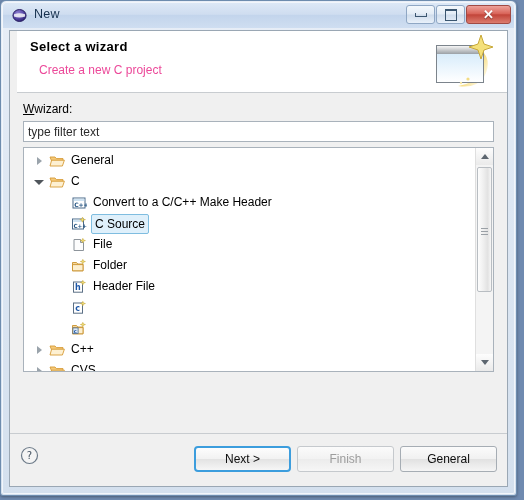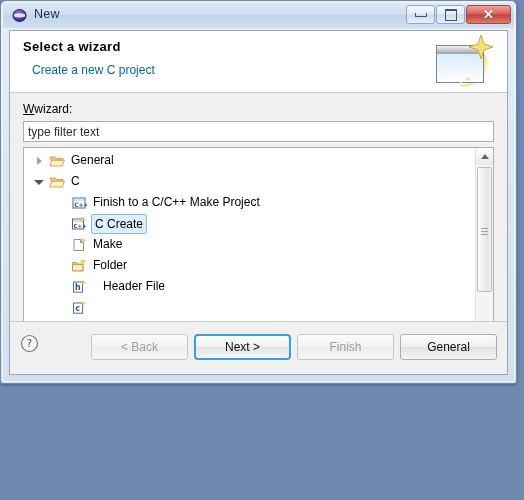--- a/index.html
+++ b/index.html
@@ -8,21 +8,21 @@
     width:524px;height:500px;overflow:hidden;
     background:#6f8ab0;
     font-family:"Liberation Sans", sans-serif;
     font-size:12px;
     color:#000;
     -webkit-font-smoothing:antialiased;
   }
 
   
   .window{
-    position:absolute;left:0;top:0;width:517px;height:384px;
+    position:absolute;left:0;top:0;width:517px;height:496px;
     background:linear-gradient(to bottom,#e8eef7 0%,#dde7f3 40%,#d4e0ee 100%);
     border:1px solid #6d8cae;
     border-radius:6px 6px 3px 3px;
     box-shadow:0 1px 3px rgba(0,0,0,.35);
     box-sizing:border-box;
     overflow:hidden;
   }
   .win-outer-hl{
     position:absolute;left:1px;top:1px;right:1px;bottom:1px;
     border:1px solid #f2f6fb;border-radius:5px 5px 2px 2px;
@@ -65,37 +65,38 @@
   .wbtn.close .glyph{color:#fff;font-size:13px;text-shadow:0 1px 1px rgba(0,0,0,.4);}
   .minbox{width:10px;height:3px;border:1px solid #3b5670;border-top:none;background:transparent;}
   .maxbox{width:10px;height:9px;border:1px solid #3b5670;border-top-width:2px;background:transparent;}
 
   
   .client{
     position:absolute;left:8px;top:29px;right:8px;bottom:8px;
     background:#f0f0f0;
     border:1px solid #9aa7b4;
     box-sizing:border-box;
+    padding-left:7px;
   }
 
   
   .banner{
     position:relative;height:61px;
     background:#ffffff;
     border-bottom:1px solid #c8ccd0;
     overflow:hidden;
   }
   .banner-title{
     position:absolute;left:13px;top:8px;
     font-size:13px;font-weight:bold;color:#000;
     letter-spacing:.3px;
   }
   .banner-sub{
     position:absolute;left:22px;top:32px;
-    font-size:12px;color:#0369a1;
+    font-size:12px;color:#ec4899;
   }
   .banner-art{
     position:absolute;right:9px;top:2px;width:66px;height:58px;
   }
 
   
   .body{position:relative;padding:0;}
   .lbl-wizards{
     position:absolute;left:13px;top:9px;font-size:12px;color:#000;
   }
@@ -317,44 +318,44 @@
           </div>
 
           <div class="trow">
             <span class="ticon" style="left:47px">
               <svg width="16" height="16" viewBox="0 0 16 16">
                   <rect x="2" y="3" width="12" height="10" fill="#fff" stroke="#4a6a8a" stroke-width="1"></rect>
                   <rect x="2.8" y="3.8" width="10.4" height="2.2" fill="#cfe3f2"></rect>
                   <text x="3.2" y="11.6" font-family="DejaVu Sans, sans-serif" font-size="6" fill="#1d4f7f" font-weight="bold">C++</text>
                 </svg>
             </span>
-            <span class="tlabel" style="left:67px">Finish to a C/C++ Make Project</span>
+            <span class="tlabel" style="left:67px">Convert to a C/C++ Make Header</span>
           </div>
 
           <div class="trow sel">
             <span class="ticon" style="left:47px">
               <svg width="16" height="16" viewBox="0 0 16 16">
                   <rect x="1.5" y="3" width="11" height="10" fill="#fff" stroke="#4a6a8a" stroke-width="1"></rect>
                   <rect x="2.3" y="3.8" width="9.4" height="2.2" fill="#cfe3f2"></rect>
                   <text x="2.4" y="11.6" font-family="DejaVu Sans, sans-serif" font-size="5.6" fill="#1d4f7f" font-weight="bold">C++</text>
                   <path d="M11.5 1.2 L12.4 3.2 L14.4 3.6 L12.4 4.3 L11.5 6.2 L10.8 4.3 L8.8 3.6 L10.8 3.2 Z" fill="#f4e07a" stroke="#c8a93a" stroke-width=".6"></path>
                 </svg>
             </span>
-            <span class="tlabel" style="left:67px">C Create</span>
+            <span class="tlabel" style="left:67px">C Source</span>
           </div>
 
           <div class="trow">
             <span class="ticon" style="left:47px">
               <svg width="16" height="16" viewBox="0 0 16 16">
                   <path d="M3 2.5 H9.5 L12.5 5.5 V13.5 H3 Z" fill="#fdfdfd" stroke="#8d949b" stroke-width="1"></path>
                   <path d="M9.5 2.5 V5.5 H12.5" fill="#e4e7ea" stroke="#8d949b" stroke-width="1"></path>
                   <path d="M11.8 1.4 L12.6 3.1 L14.4 3.5 L12.6 4.1 L11.8 5.8 L11.2 4.1 L9.4 3.5 L11.2 3.1 Z" fill="#f4e07a" stroke="#c8a93a" stroke-width=".6"></path>
                 </svg>
             </span>
-            <span class="tlabel" style="left:67px">Make</span>
+            <span class="tlabel" style="left:67px">File</span>
           </div>
 
           <div class="trow">
             <span class="ticon" style="left:47px">
               <svg width="16" height="16" viewBox="0 0 16 16">
                   <path d="M1.5 4.5 H5.5 L6.8 6 H12 V12.8 H1.5 Z" fill="#f7d79a" stroke="#c9932f" stroke-width=".9"></path>
                   <path d="M1.5 6.6 H12 V12.8 H1.5 Z" fill="#fcefd0" stroke="#c9932f" stroke-width=".9"></path>
                   <path d="M11.8 1.4 L12.6 3.1 L14.4 3.5 L12.6 4.1 L11.8 5.8 L11.2 4.1 L9.4 3.5 L11.2 3.1 Z" fill="#f4e07a" stroke="#c8a93a" stroke-width=".6"></path>
                 </svg>
             </span>
@@ -362,21 +363,21 @@
           </div>
 
           <div class="trow">
             <span class="ticon" style="left:47px">
               <svg width="16" height="16" viewBox="0 0 16 16">
                   <rect x="2.5" y="3" width="9" height="10.2" fill="#fff" stroke="#5b6f85" stroke-width="1"></rect>
                   <text x="4.1" y="11.3" font-family="DejaVu Sans, sans-serif" font-size="8" fill="#1f58a8" font-weight="bold">h</text>
                   <path d="M11.8 1.4 L12.6 3.1 L14.4 3.5 L12.6 4.1 L11.8 5.8 L11.2 4.1 L9.4 3.5 L11.2 3.1 Z" fill="#f4e07a" stroke="#c8a93a" stroke-width=".6"></path>
                 </svg>
             </span>
-            <span class="tlabel" style="left:77px">Header File</span>
+            <span class="tlabel" style="left:67px">Header File</span>
           </div>
 
           <div class="trow">
             <span class="ticon" style="left:47px">
               <svg width="16" height="16" viewBox="0 0 16 16">
                   <rect x="2.5" y="3" width="9" height="10.2" fill="#fff" stroke="#5b6f85" stroke-width="1"></rect>
                   <text x="4.2" y="11.3" font-family="DejaVu Sans, sans-serif" font-size="8" fill="#1f58a8" font-weight="bold">c</text>
                   <path d="M11.8 1.4 L12.6 3.1 L14.4 3.5 L12.6 4.1 L11.8 5.8 L11.2 4.1 L9.4 3.5 L11.2 3.1 Z" fill="#f4e07a" stroke="#c8a93a" stroke-width=".6"></path>
                 </svg>
             </span>
@@ -439,23 +440,20 @@
     </div>
 
     <div class="footer">
       <span class="help-icon">
         <svg width="19" height="19" viewBox="0 0 19 19">
           <circle cx="9.5" cy="9.5" r="8" fill="#f4f4f4" stroke="#6d7b89" stroke-width="1.2"></circle>
           <text x="9.5" y="13.4" text-anchor="middle" font-family="DejaVu Sans, sans-serif" font-size="10" fill="#41505f">?</text>
         </svg>
       </span>
       <div class="btnrow">
-        <button class="btn disabled" disabled="">
-          <span>&lt; Back</span>
-        </button>
         <button class="btn default">
           <span>Next &gt;</span>
         </button>
         <button class="btn disabled" disabled="">
           <span>Finish</span>
         </button>
         <button class="btn">
           <span>General</span>
         </button>
       </div>

